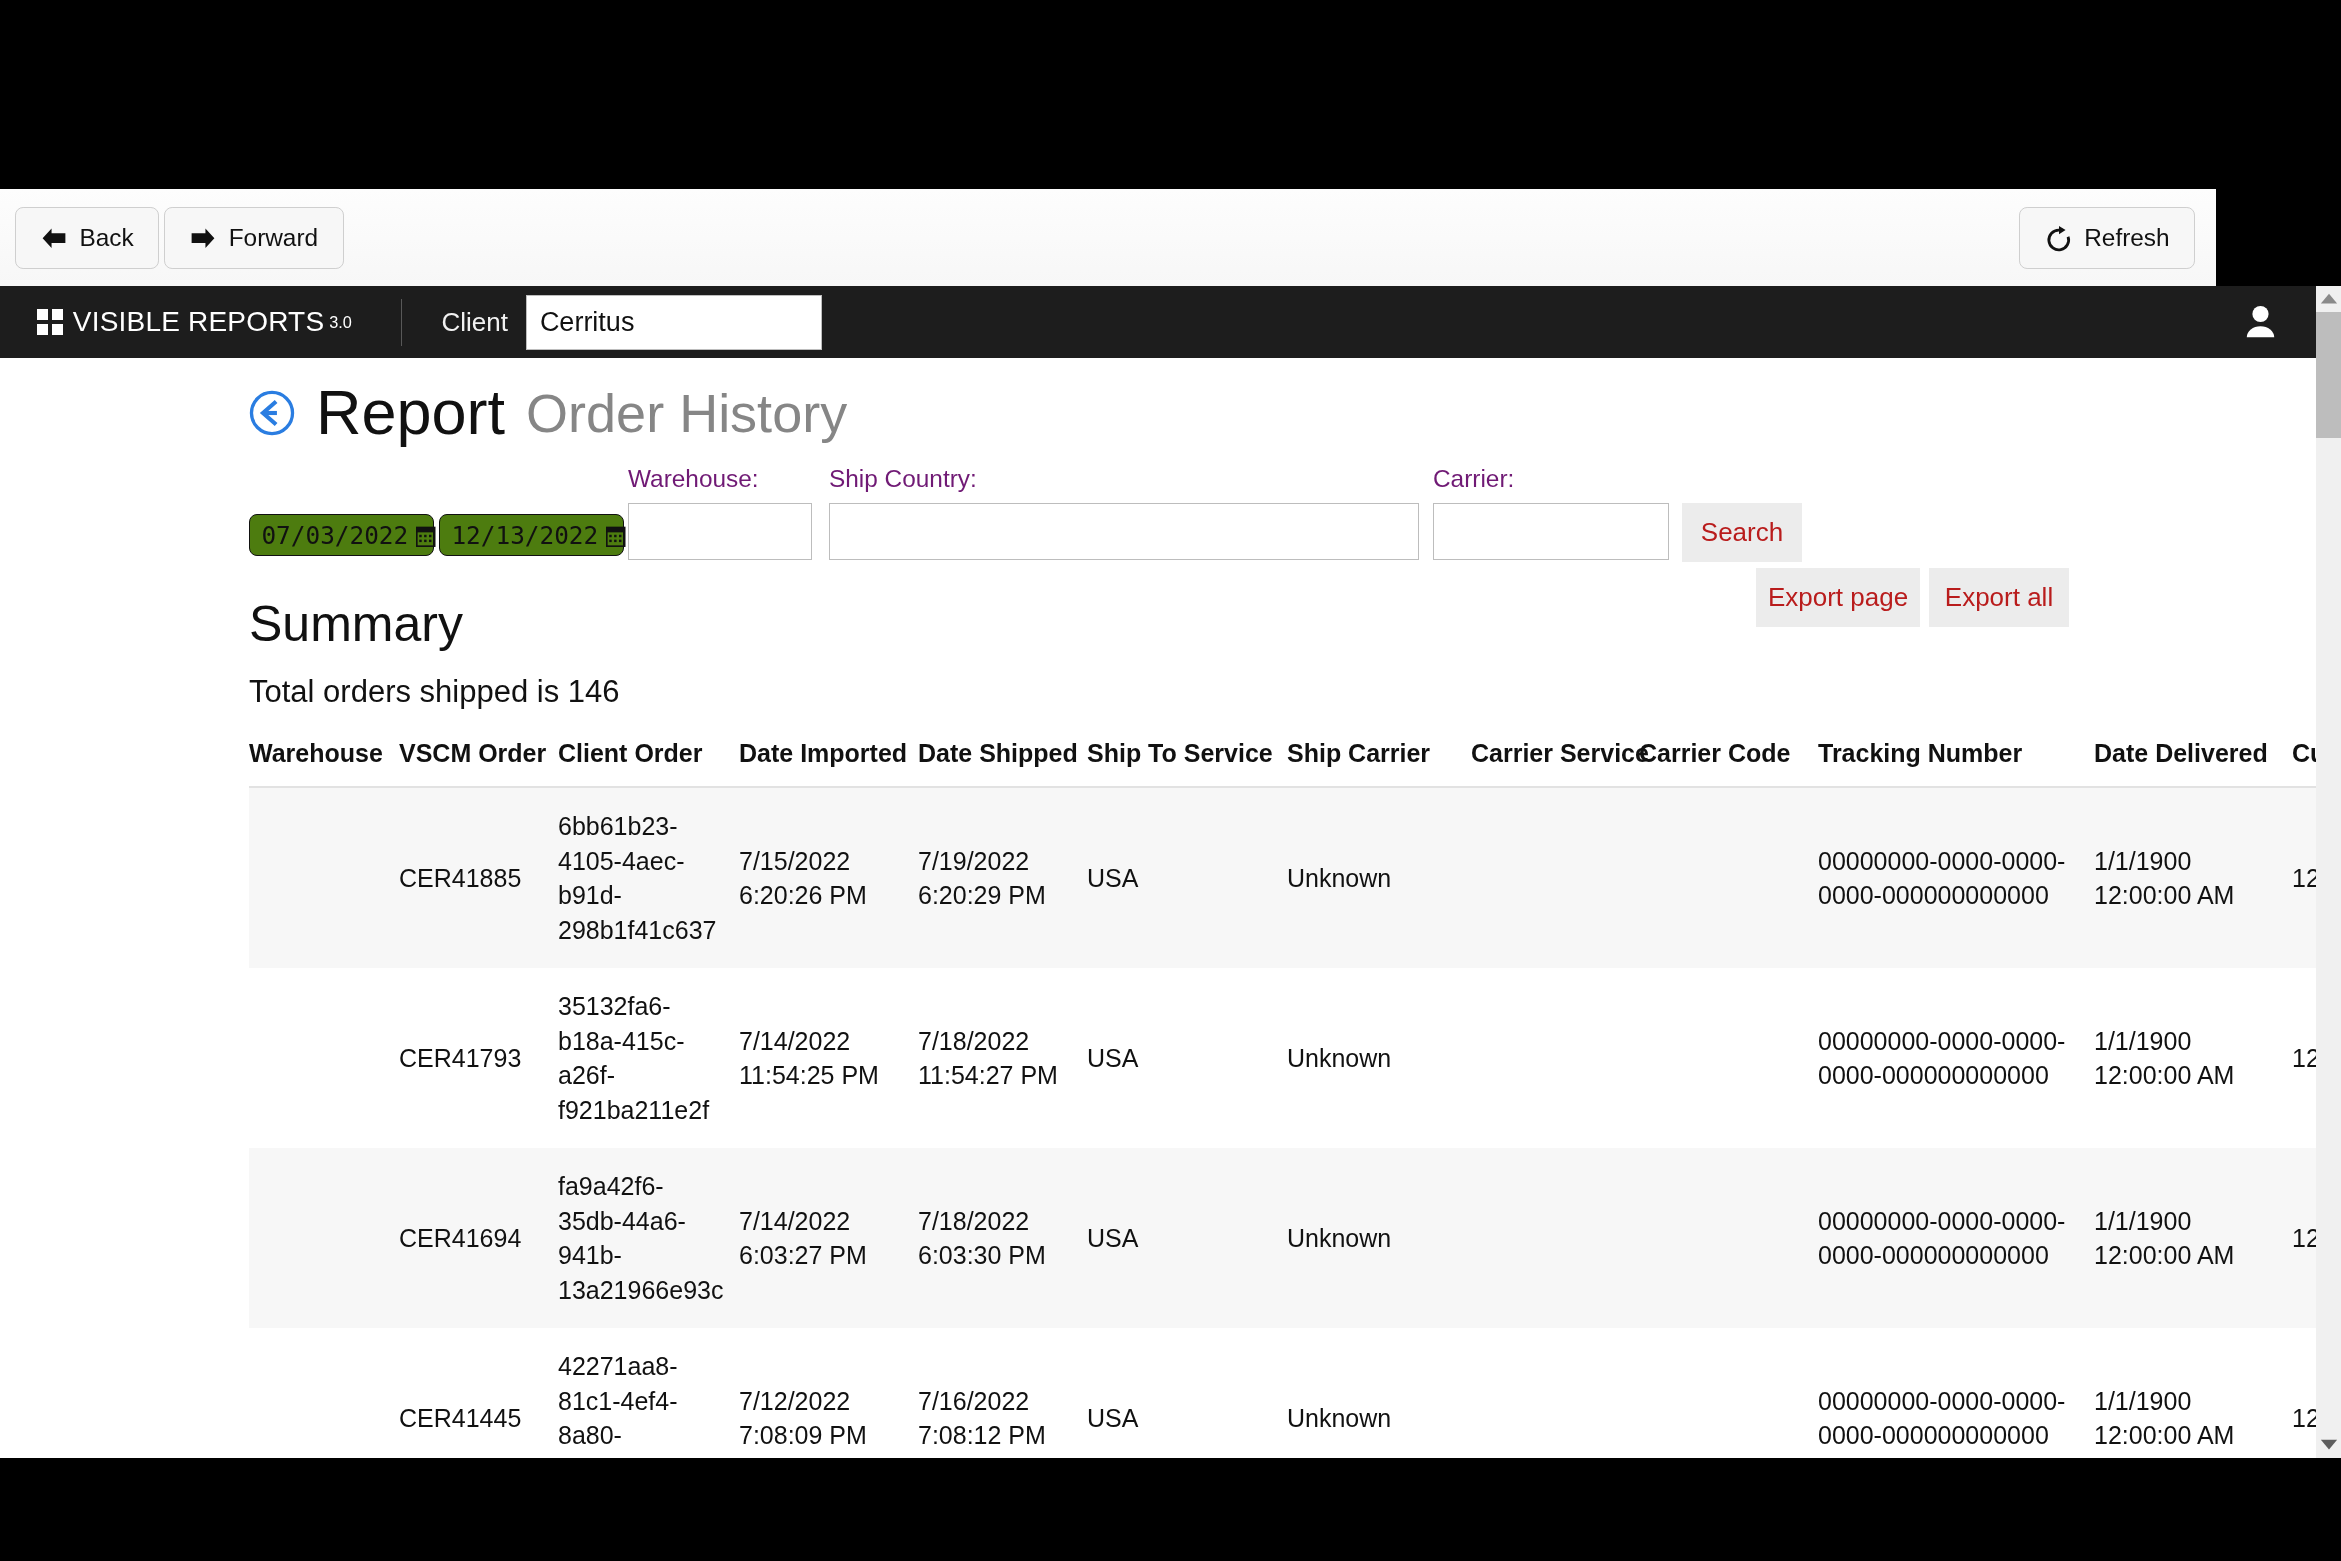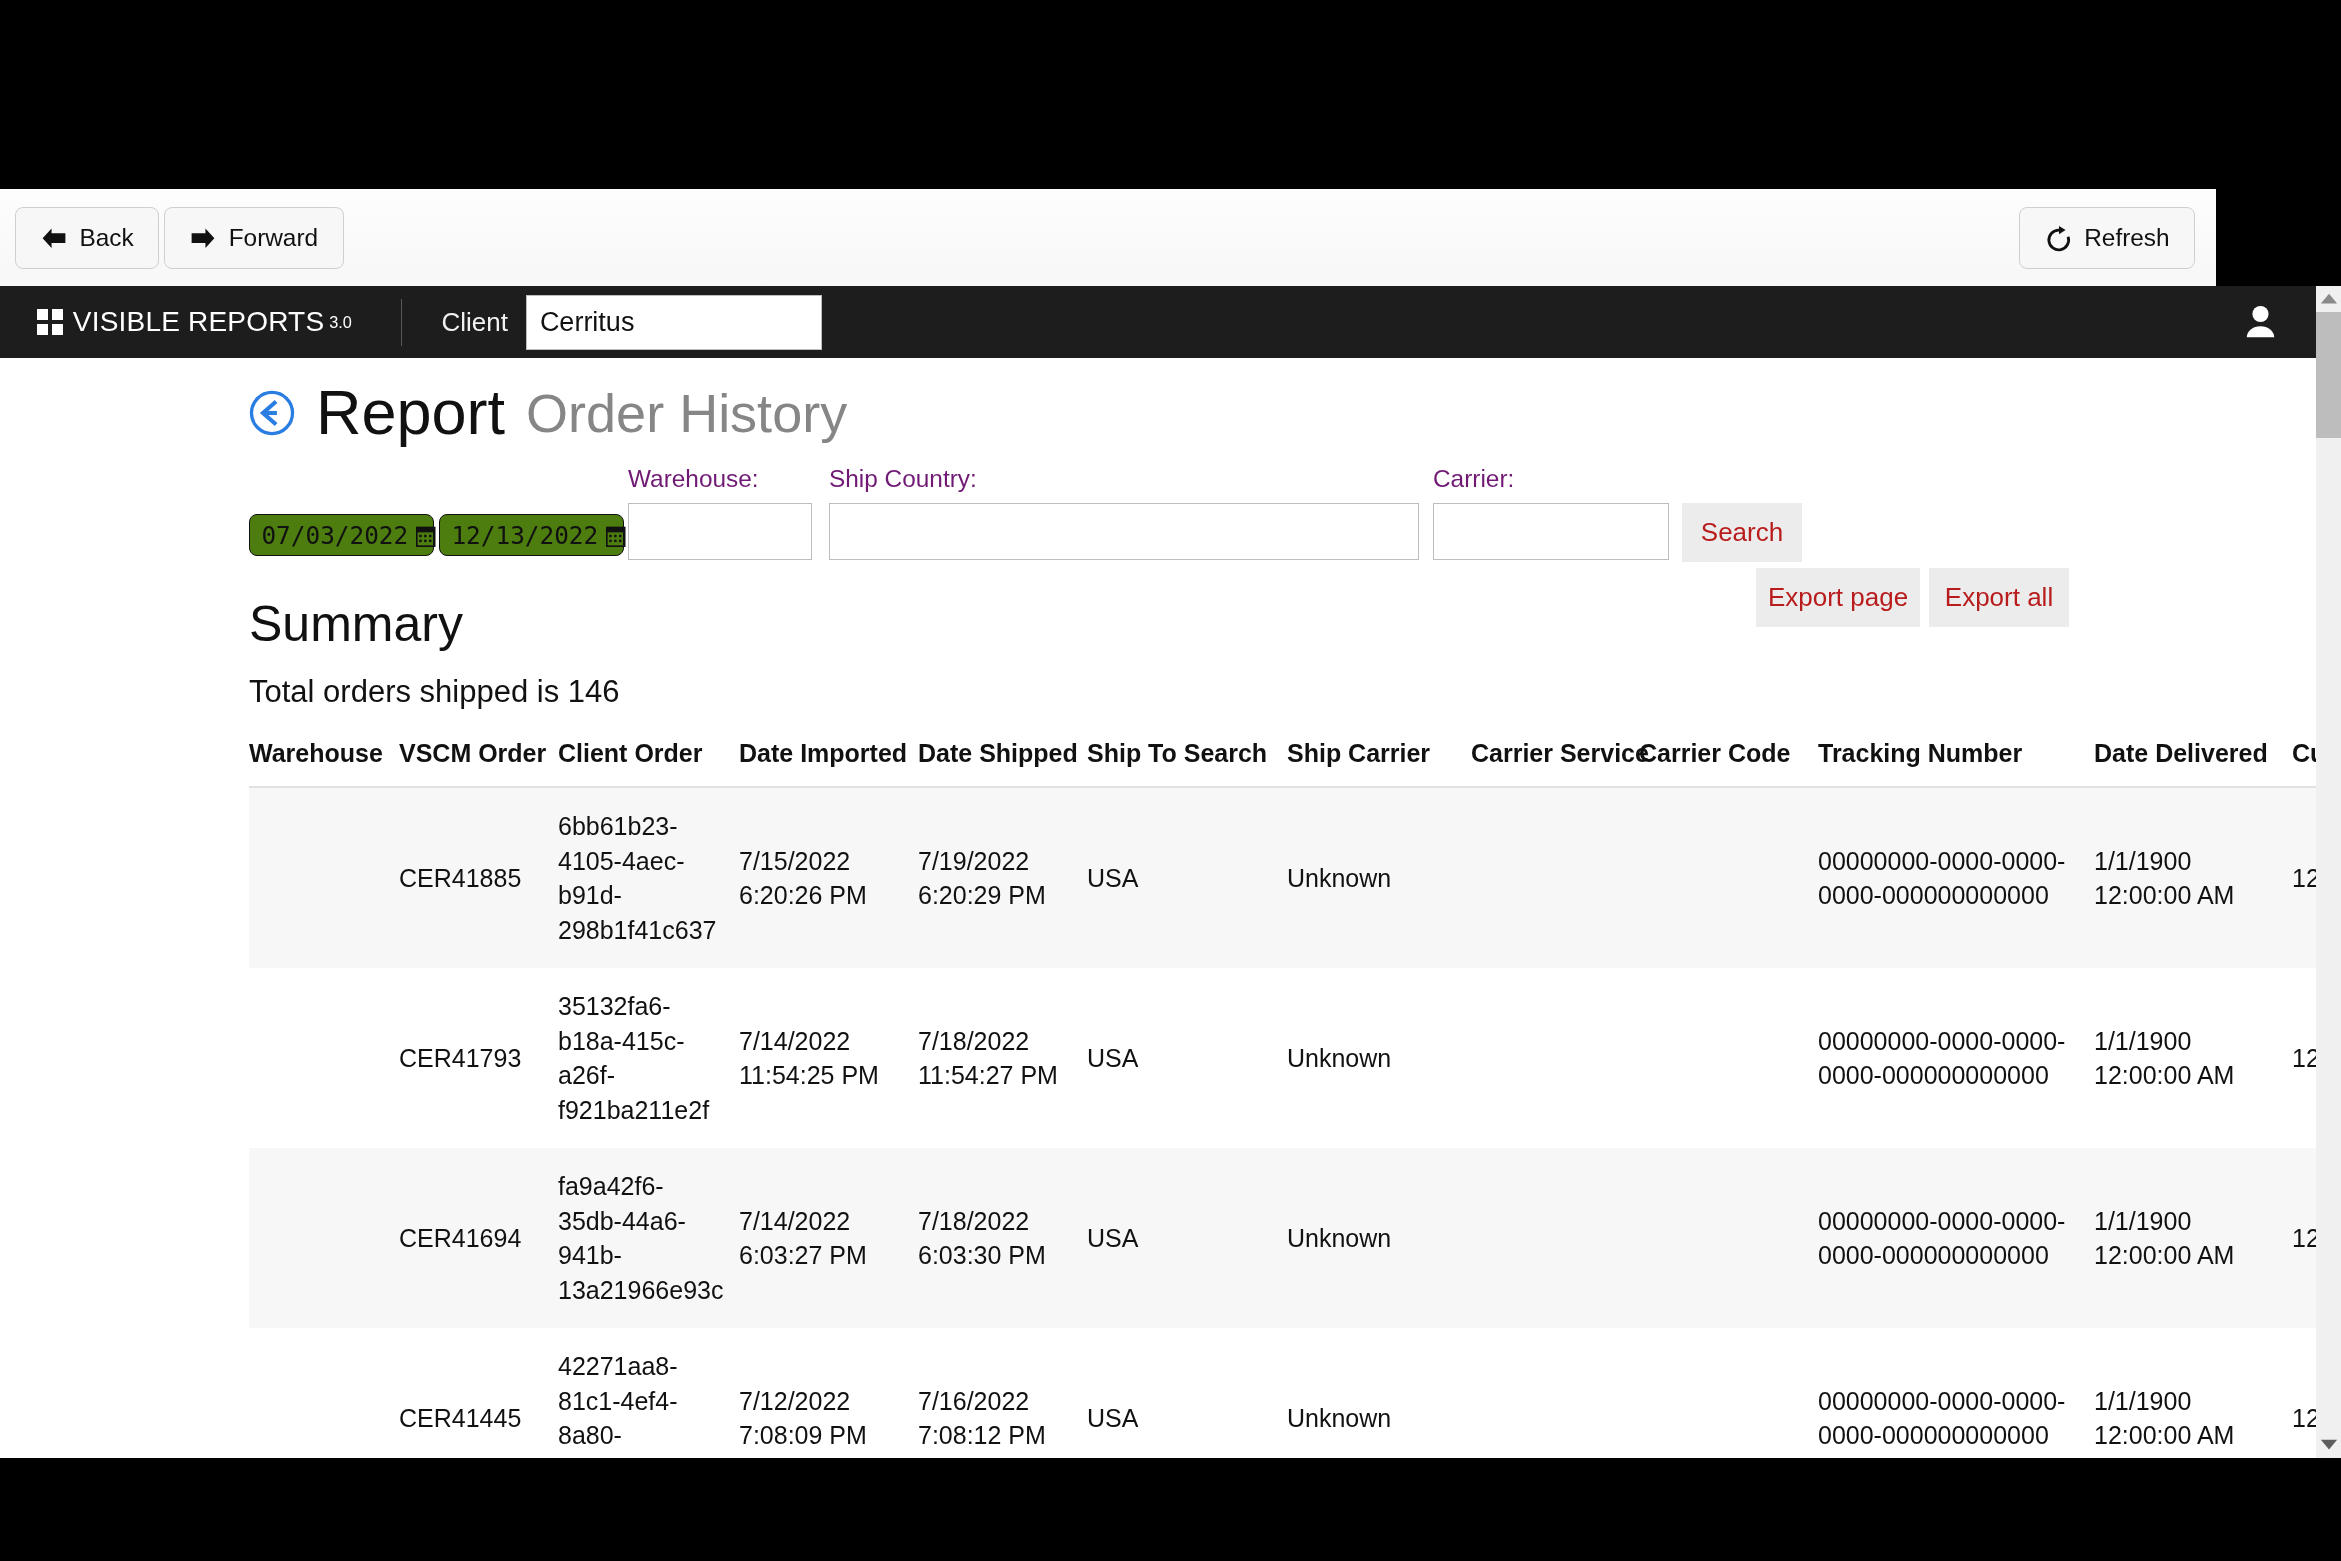--- a/index.html
+++ b/index.html
@@ -258,21 +258,21 @@
 
     <div class="tbl-wrap">
       <table class="report">
         <thead>
           <tr>
             <th class="w-wh">Warehouse</th>
             <th class="w-vscm">VSCM Order</th>
             <th class="w-cli">Client Order</th>
             <th class="w-di">Date Imported</th>
             <th class="w-ds">Date Shipped</th>
-            <th class="w-stc">Ship To Search</th>
+            <th class="w-stc">Ship To Service</th>
             <th class="w-sc">Ship Carrier</th>
             <th class="w-cs">Carrier Service</th>
             <th class="w-cc">Carrier Code</th>
             <th class="w-tn">Tracking Number</th>
             <th class="w-dd">Date Delivered</th>
             <th class="w-cu">Cu</th>
           </tr>
         </thead>
         <tbody>
 

